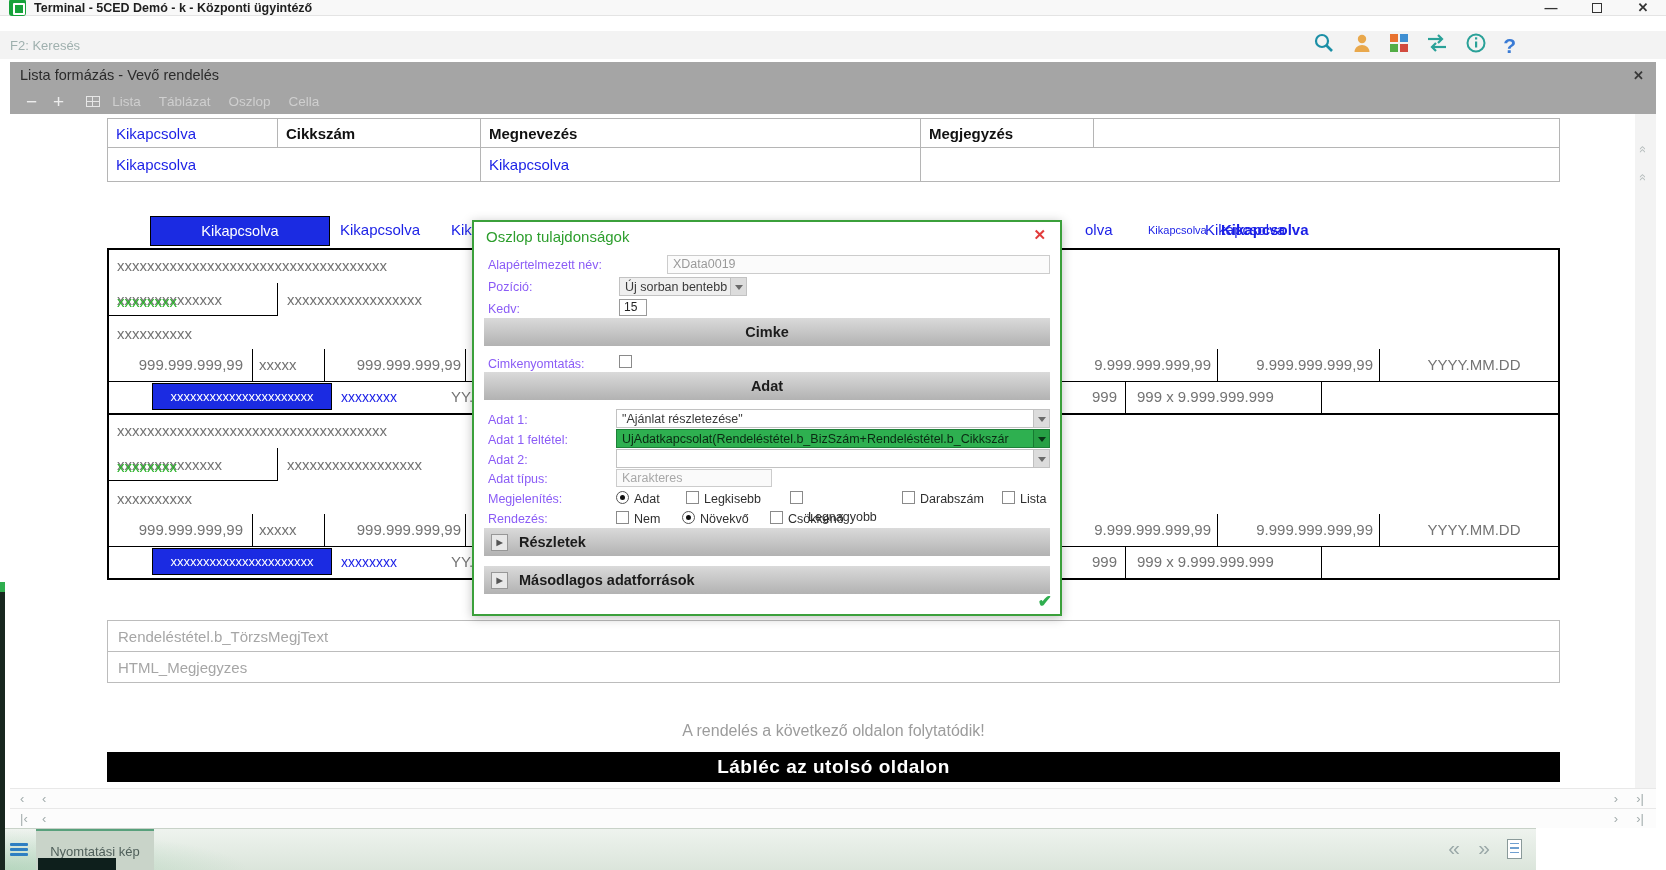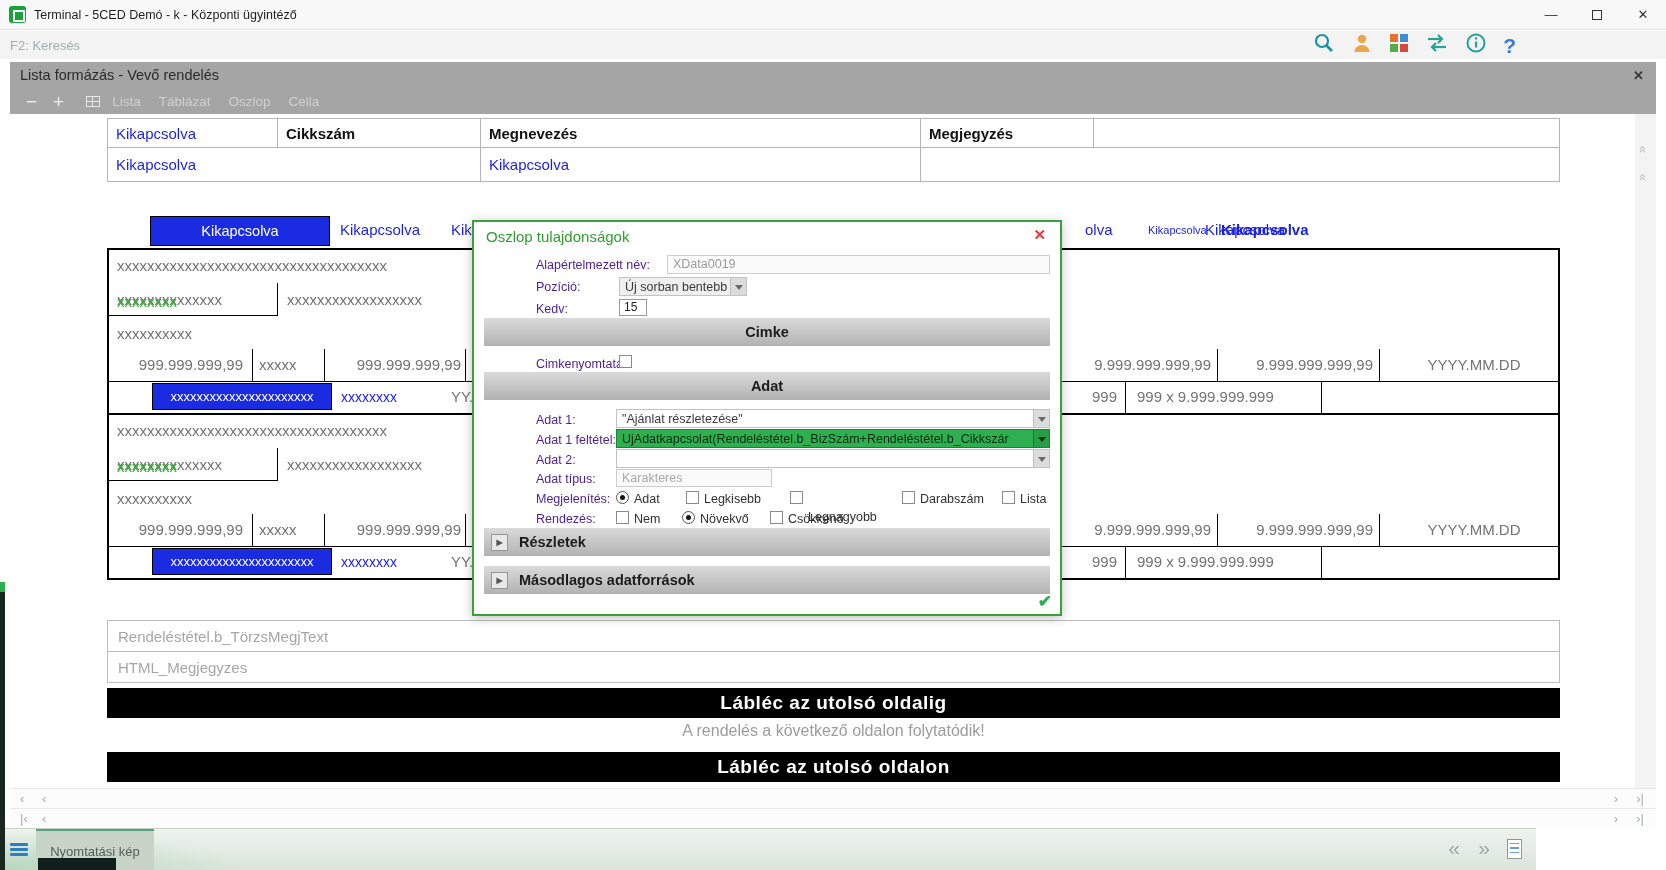--- a/index.html
+++ b/index.html
@@ -1,20 +1,20 @@
 <!DOCTYPE html>
 <html style="--selection-blue: #1b2be2; --link-blue: #1a1fe6; --dialog-green: #3ba03b; --highlight-green: #2eb050;"><head>
 <meta charset="utf-8">
 <style>
   *{box-sizing:border-box;margin:0;padding:0;}
   body{font-family:"Liberation Sans",sans-serif;background:#fff;}
   .page{position:relative;width:1666px;height:870px;background:#fff;overflow:hidden;}
 
   
-  .titlebar{position:absolute;left:0;top:0;width:100%;height:30px;background:#f8f8f8;border-bottom:1px solid #e4e4e4;display:flex;align-items:center;}
+  .titlebar{position:absolute;left:0;top:0;width:100%;height:16px;background:#f8f8f8;border-bottom:1px solid #e4e4e4;display:flex;align-items:center;font-weight:bold;}
   .app-logo{width:17px;height:17px;margin-left:9px;background:#17a23b;border-radius:3px;position:relative;flex:0 0 auto;}
   .app-logo::after{content:"";position:absolute;left:4px;top:4px;width:8px;height:8px;border:2px solid #fff;border-radius:1px;}
   .titlebar-title{margin-left:8px;font-size:12.5px;color:#1e1e1e;}
   .win-controls{margin-left:auto;display:flex;height:100%;}
   .win-btn{width:46px;height:100%;display:flex;align-items:center;justify-content:center;font-size:13px;color:#333;}
   .maximize-box{width:10px;height:10px;border:1.2px solid #333;}
 
   
   .toolbar{position:absolute;left:0;top:31px;width:100%;height:28px;background:#f3f3f3;}
   .f2{position:absolute;left:10px;top:7px;font-size:13px;color:#9fb0ae;}
@@ -118,21 +118,21 @@
   .doc-icon{position:absolute;right:14px;top:10px;width:15px;height:20px;background:#fff;border:1px solid #8a9a9a;}
   .doc-icon::after{content:"";position:absolute;left:2px;right:2px;top:3px;bottom:3px;background:repeating-linear-gradient(to bottom,#6f9fd0 0 1.5px,transparent 1.5px 4.5px);}
   .left-strip{position:absolute;left:0;top:582px;width:5px;height:288px;background:#18271f;}
   .left-strip-green{position:absolute;left:0;top:582px;width:5px;height:10px;background:#2fae4f;}
   .dark-notch{position:absolute;left:38px;top:858px;width:78px;height:12px;background:#0e1f1c;}
 
   
   .dialog{position:absolute;left:472px;top:220px;width:590px;height:396px;background:#fff;border:2px solid var(--dialog-green,#3ba03b);box-shadow:0 2px 10px rgba(0,0,0,.25);}
   .dlg-title{position:absolute;left:12px;top:6px;font-size:15px;color:#2d9e2d;}
   .dlg-close{position:absolute;right:14px;top:4px;color:#e23b3b;font-size:15px;font-weight:bold;cursor:default;}
-  .dl{position:absolute;left:14px;font-size:12.5px;color:#4c1d95;white-space:nowrap;margin-left:48px;}
+  .dl{position:absolute;left:14px;font-size:12.5px;color:#8b5cf6;white-space:nowrap;}
   .t36{top:36px}.t58{top:58px}.t80{top:80px}.t135{top:135px}.t191{top:191px}.t211{top:211px}.t231{top:231px}.t250{top:250px}.t270{top:270px}.t290{top:290px}
   .dl-name-input{position:absolute;left:193px;top:33px;width:383px;height:19px;background:#fbfbfb;border:1px solid #ccc;color:#9a9a9a;font-size:12.5px;line-height:17px;padding-left:5px;overflow:hidden;white-space:nowrap;}
   .dl-len-input{position:absolute;left:145px;top:77px;width:28px;height:17px;border:1px solid #9a9a9a;background:#fff;color:#222;font-size:12px;line-height:15px;padding-left:4px;}
   .dl-type-input{position:absolute;left:142px;top:247px;width:156px;height:18px;border:1px solid #ccc;background:#fafafa;color:#a8a8a8;font-size:12.5px;line-height:16px;padding-left:5px;}
   .combo{position:absolute;height:19px;border:1px solid #c2c2c2;background:#fff;}
   .combo-text{display:block;height:100%;padding:2px 20px 0 5px;font-size:12.5px;color:#3a3a3a;white-space:nowrap;overflow:hidden;}
   .combo-btn{position:absolute;right:0;top:0;bottom:0;width:16px;background:#dcdcdc;border-left:1px solid #c0c0c0;display:flex;justify-content:center;}
   .tri{width:0;height:0;border:4px solid transparent;border-top:5px solid #6a6a6a;margin-top:7px;}
   .dl-pos-combo{left:145px;top:55px;width:128px;background:#efefef;}
   .cw-a1{left:142px;top:187px;width:434px;}
@@ -303,21 +303,20 @@
       <span class="bt ym">YY.M</span>
       <span class="bt num cut999">999</span>
       <div class="vline vl-a5a"></div>
       <span class="bt pack">999 x 9.999.999.999</span>
       <div class="vline vl-a5b"></div>
     </div>
 
     <div class="note note2">HTML_Megjegyzes</div>
     <div class="note note1">Rendeléstétel.b_TörzsMegjText</div>
 
-    <div class="footer-band fb1">Lábléc az utolsó oldalig</div>
     <div class="cont">A rendelés a következő oldalon folytatódik!</div>
     <div class="footer-band fb2">Lábléc az utolsó oldalon</div>
   </div>
 
   <div class="vstrip">
     <span class="vs-icon vs1">»</span>
     <span class="vs-icon vs2">»</span>
   </div>
 
   <div class="pager p1">

